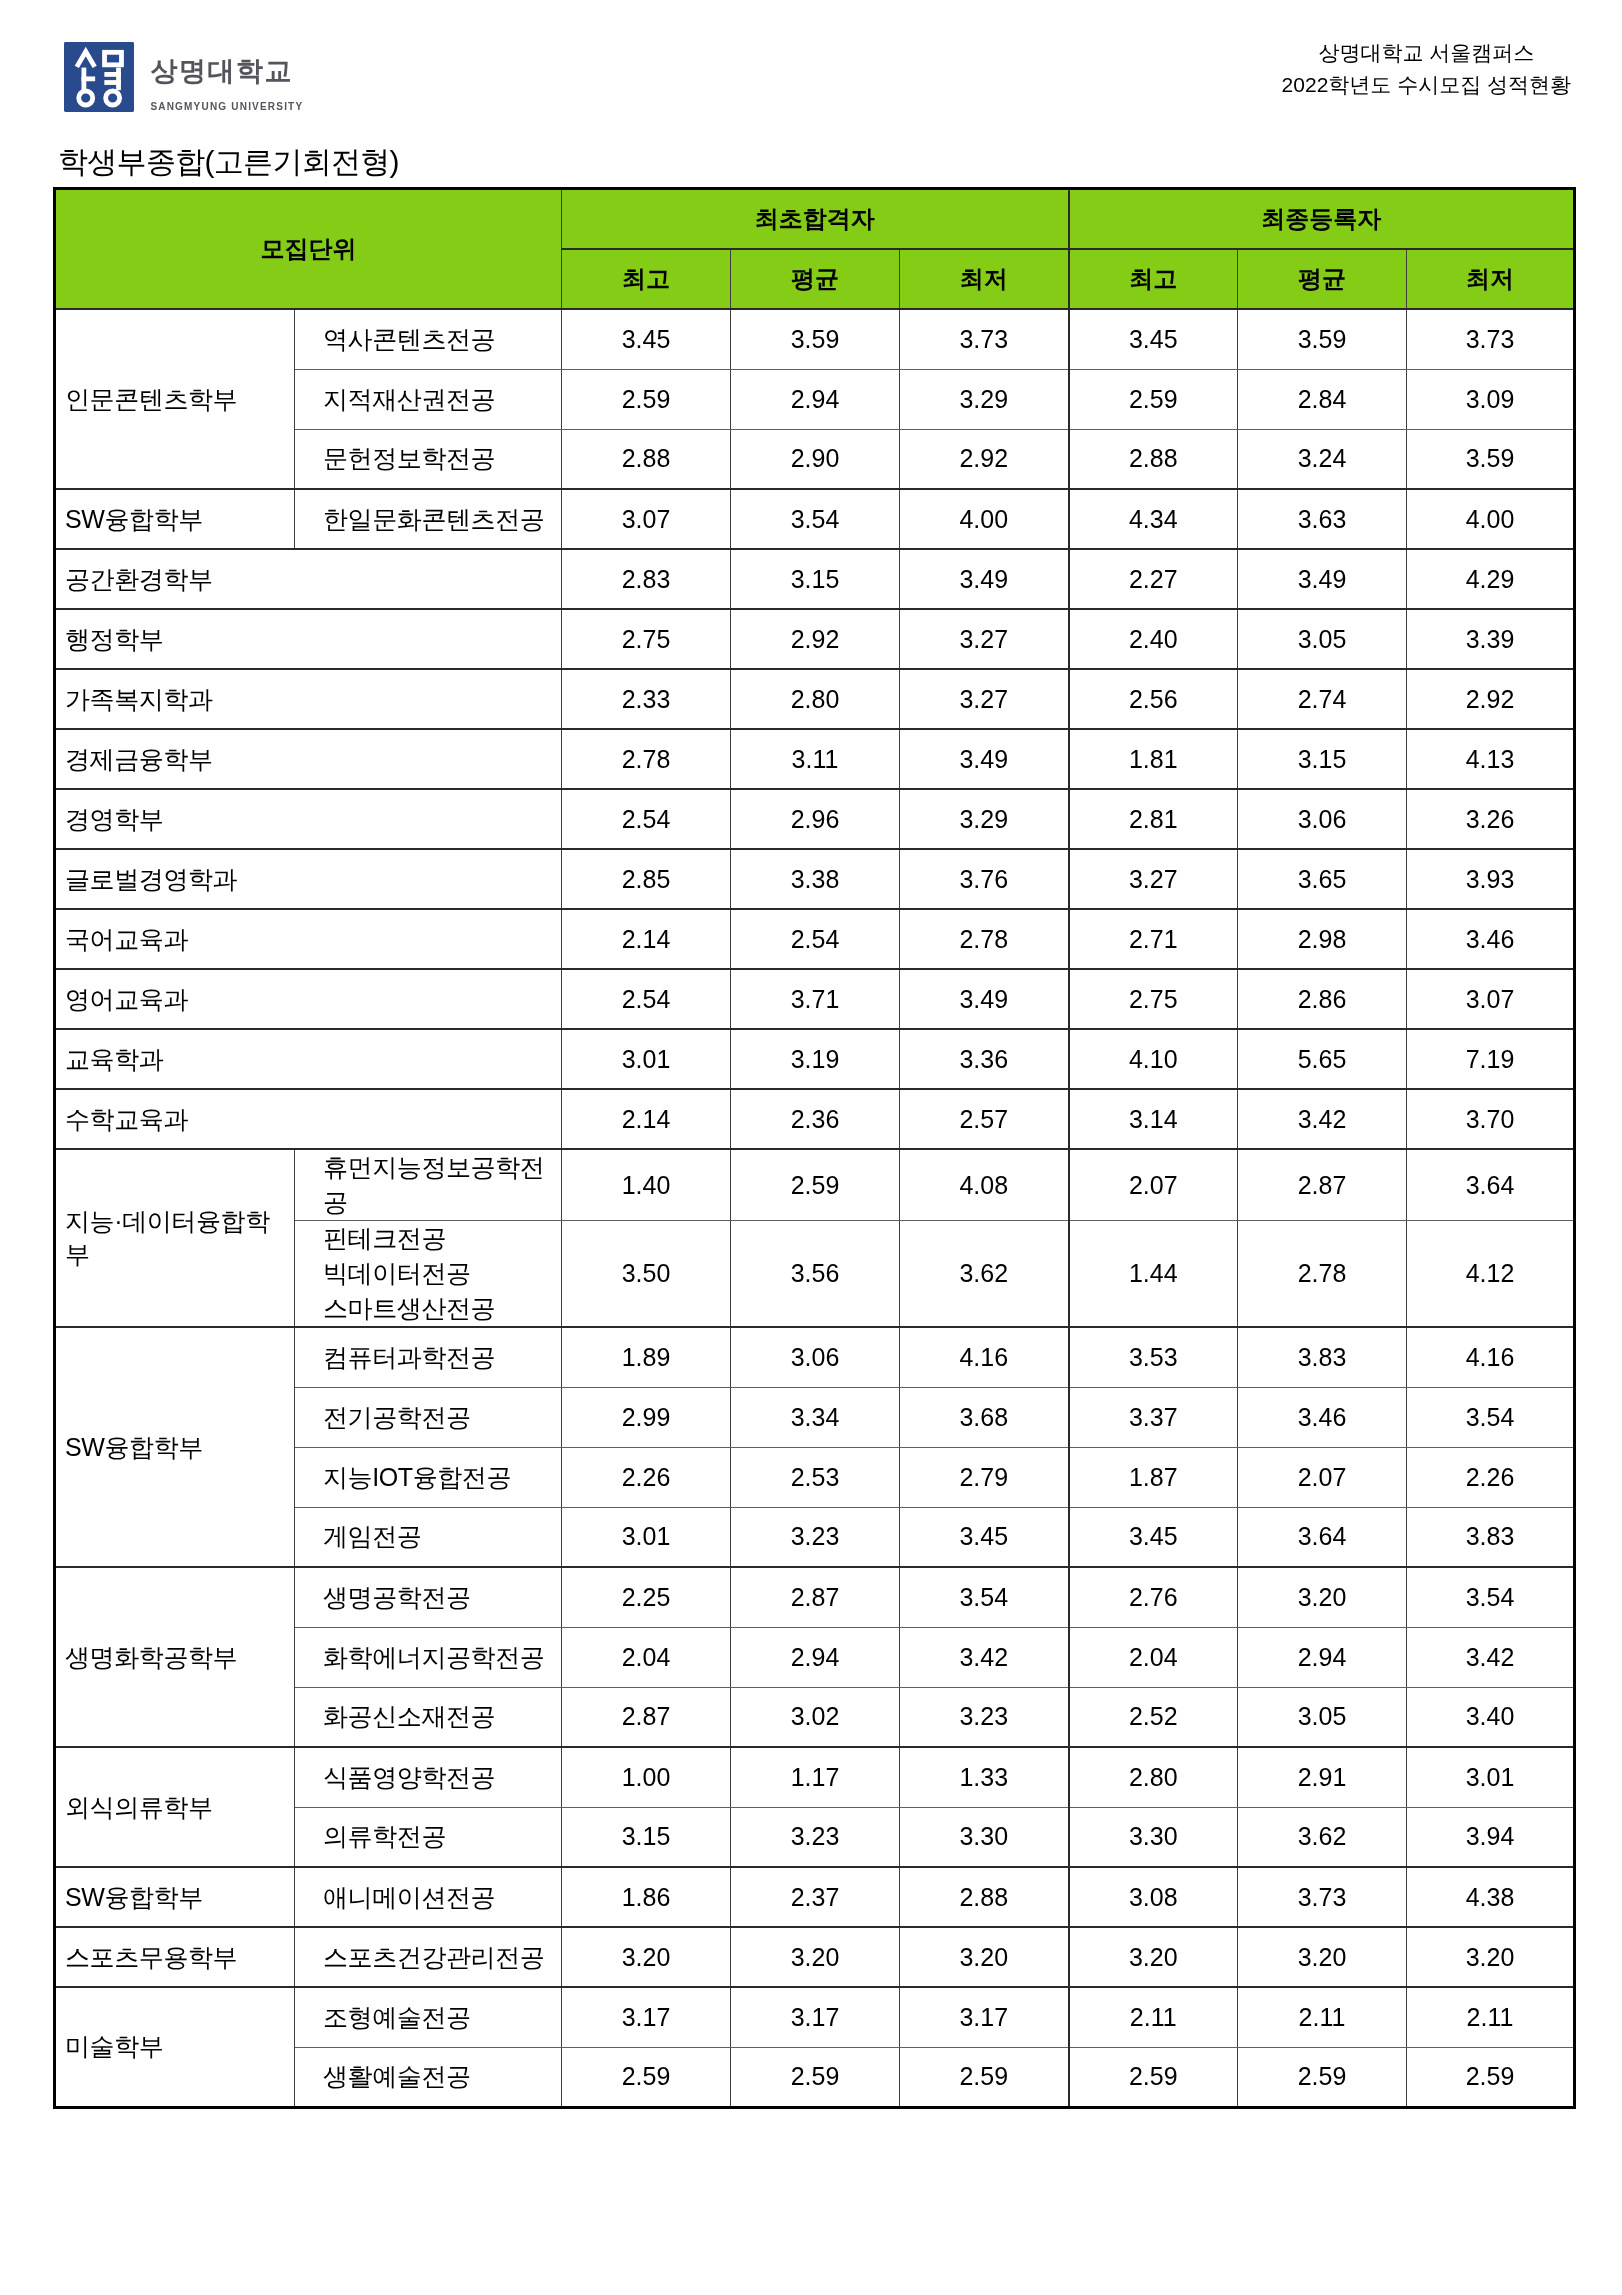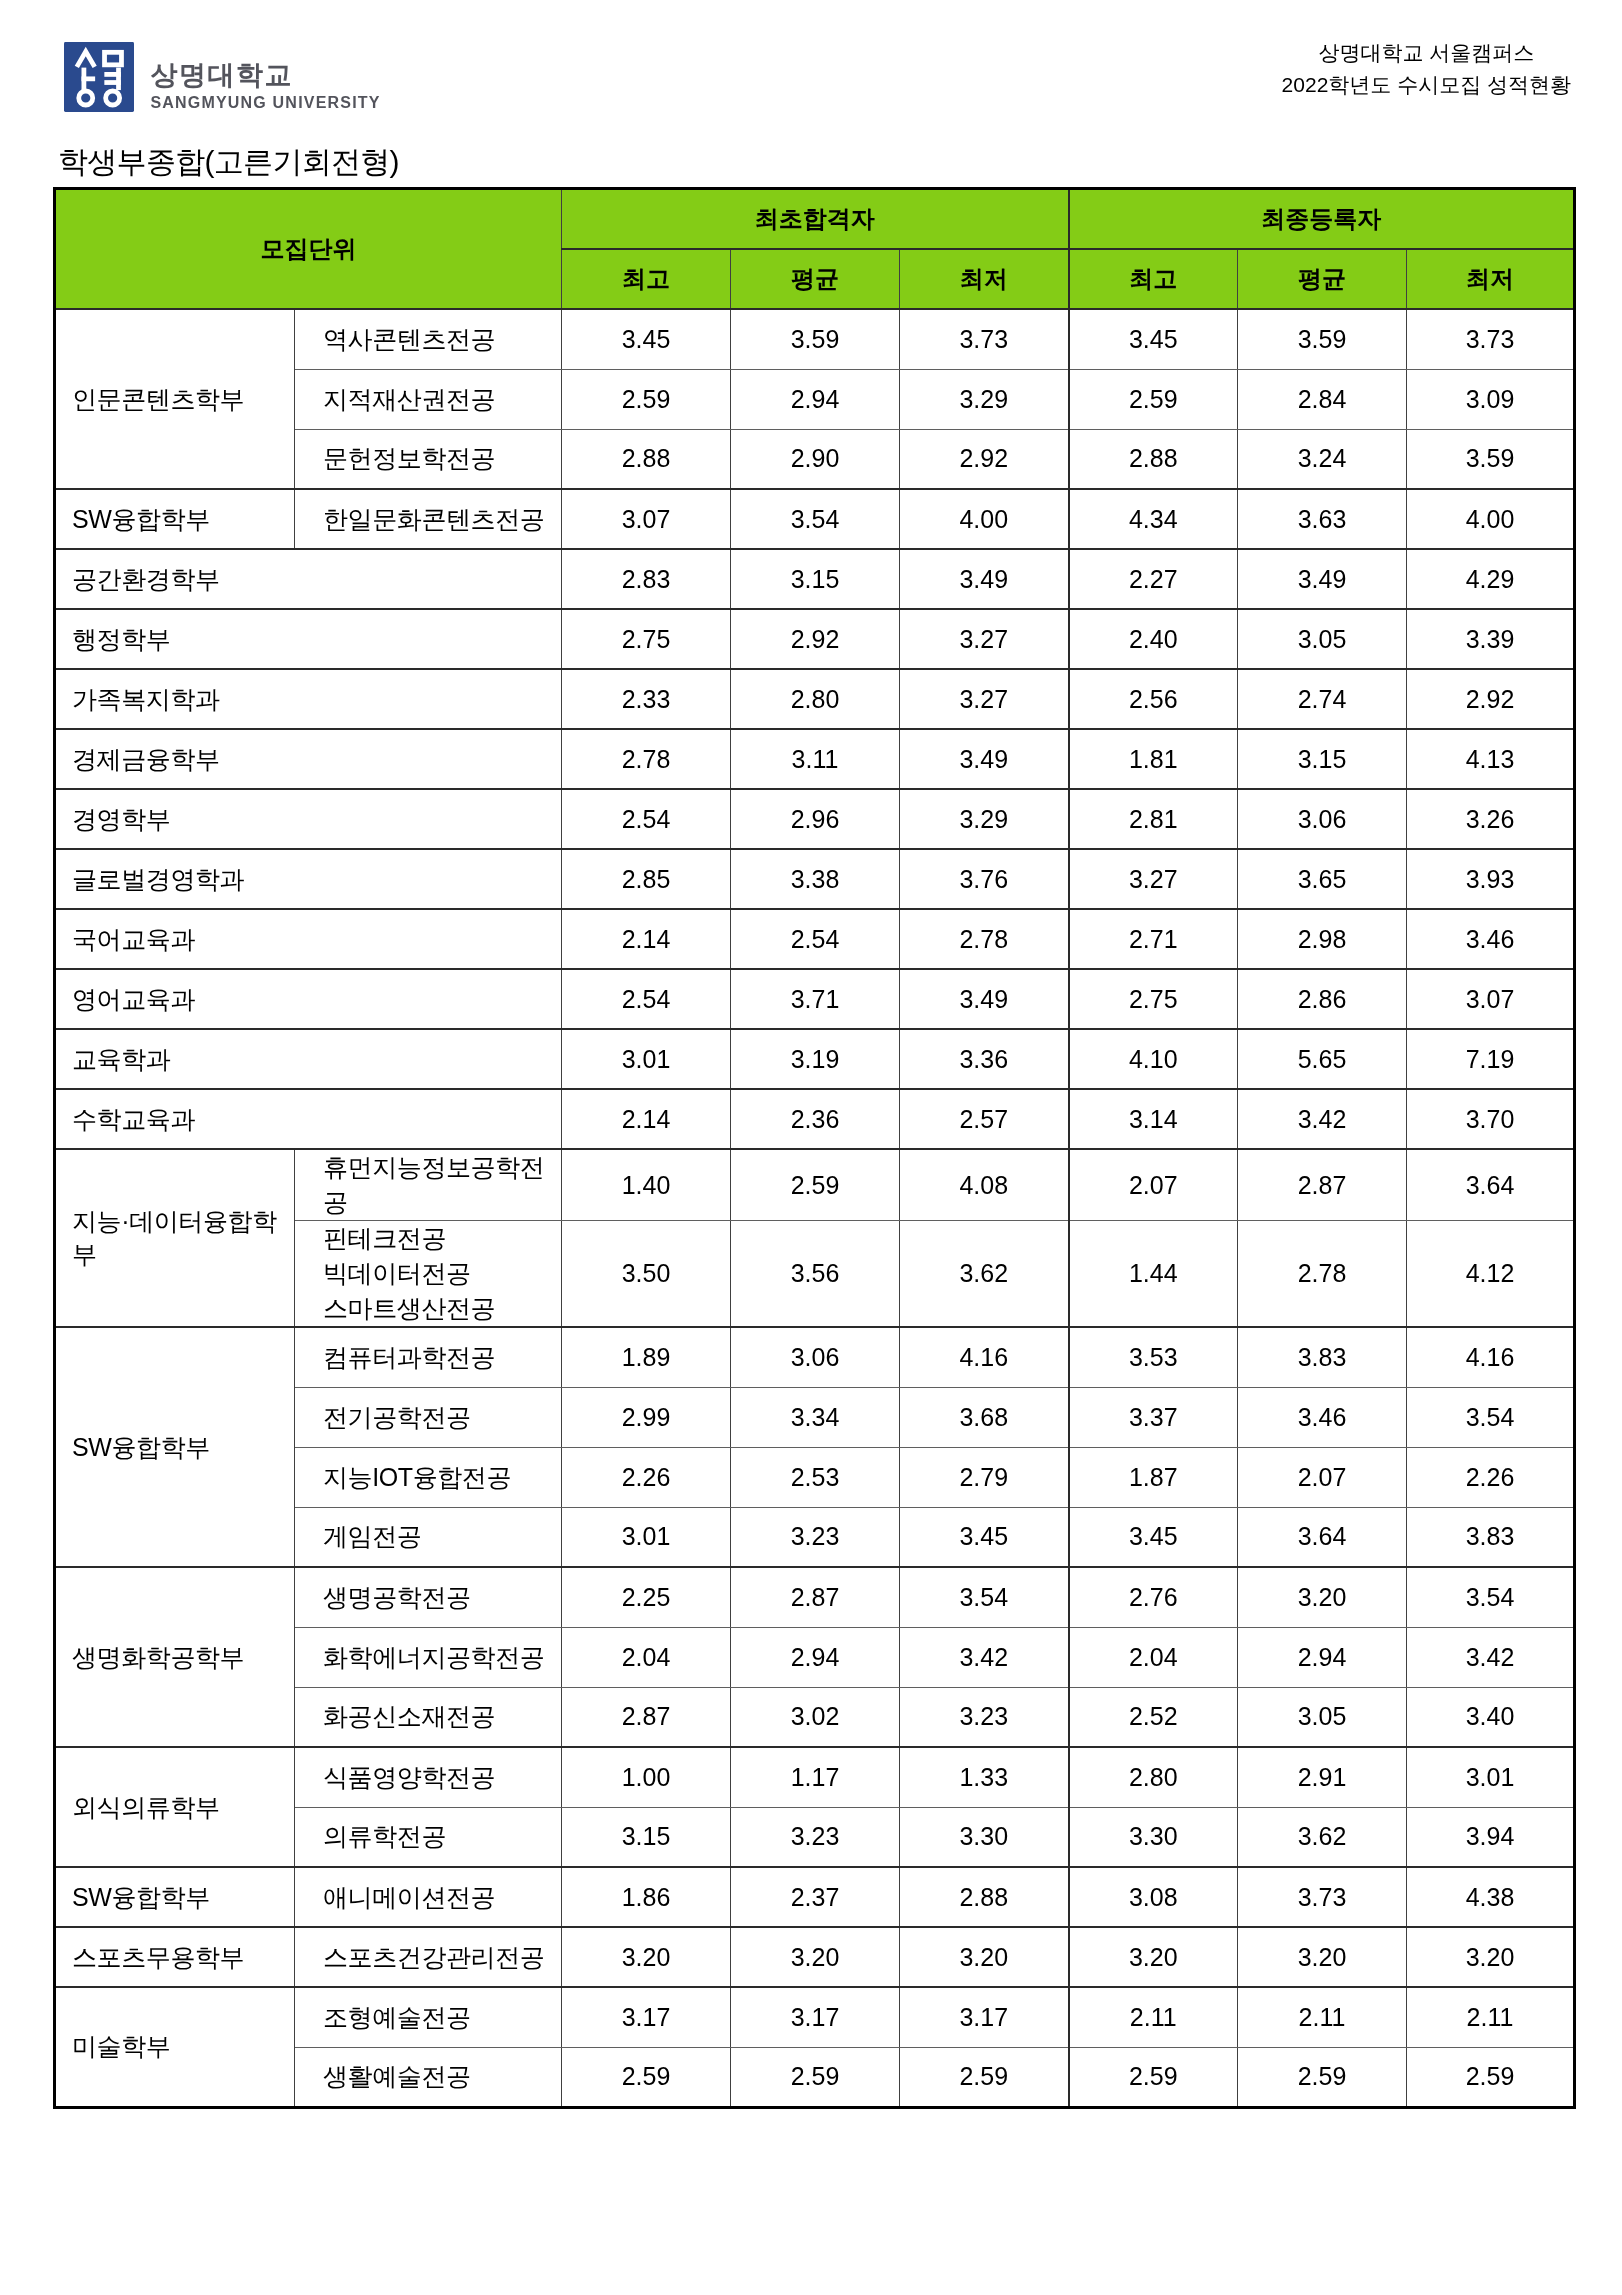--- a/index.html
+++ b/index.html
@@ -15,22 +15,22 @@
     position: absolute; left: 64px; top: 42px;
     display: flex; align-items: flex-end; gap: 16.4px;
   }
   .logo-mark { width: 70px; height: 70px; display: block; }
   .logo-text { padding-top: 7.4px; }
   .logo-kr {
     font-size: 27px; font-weight: 700; color: #53545c;
     letter-spacing: 1.5px; line-height: 1.15;
   }
   .logo-en {
-    font-size: 16px; font-weight: 700; color: #53545c;
-    letter-spacing: 1.2px; margin-top: 3px;
+    font-size: 10px; font-weight: 700; color: #53545c;
+    letter-spacing: 1.2px; margin-top: 14px;
   }
   .hdr-right {
     position: absolute; right: 51px; top: 37px;
     text-align: center; font-size: 21px; font-weight: 400;
     line-height: 32px; color: #000;
   }
   .page-title {
     position: absolute; left: 54px; top: 138px; margin: 4px;
     font-size: 30px; font-weight: 400; letter-spacing: -0.7px; color: #000;
   }
@@ -47,21 +47,21 @@
   thead th {
     background: #84cc16; font-weight: 700; font-size: 24px;
     text-align: center; height: 58px;
     border-top: 1.5px solid #404040;
     border-bottom: 2.2px solid #2a2a2a;
   }
   tbody td { border-top: 0.7px solid #5f5f5f; border-bottom: 0.7px solid #5f5f5f; }
   tbody tr { height: 60px; }
   tbody tr.tall { height: 106px; }
   tbody tr.group-start > td { border-top: 2.2px solid #2a2a2a; }
-  td.dept  { font-size: 25px; text-align: left; padding-left: 16px; letter-spacing: -0.4px; }
+  td.dept  { font-size: 25px; text-align: left; padding-left: 9px; letter-spacing: -0.4px; }
   td.major { font-size: 25px; text-align: left; padding-left: 28px; white-space: pre-line; line-height: 1.4; letter-spacing: -0.4px; }
   td.num   { font-size: 25px; text-align: center; }
   .sep-left { border-left: 2.2px solid #2a2a2a; }
 </style>
 </head>
 <body>
 
 <div>
 
   <div class="logo">

